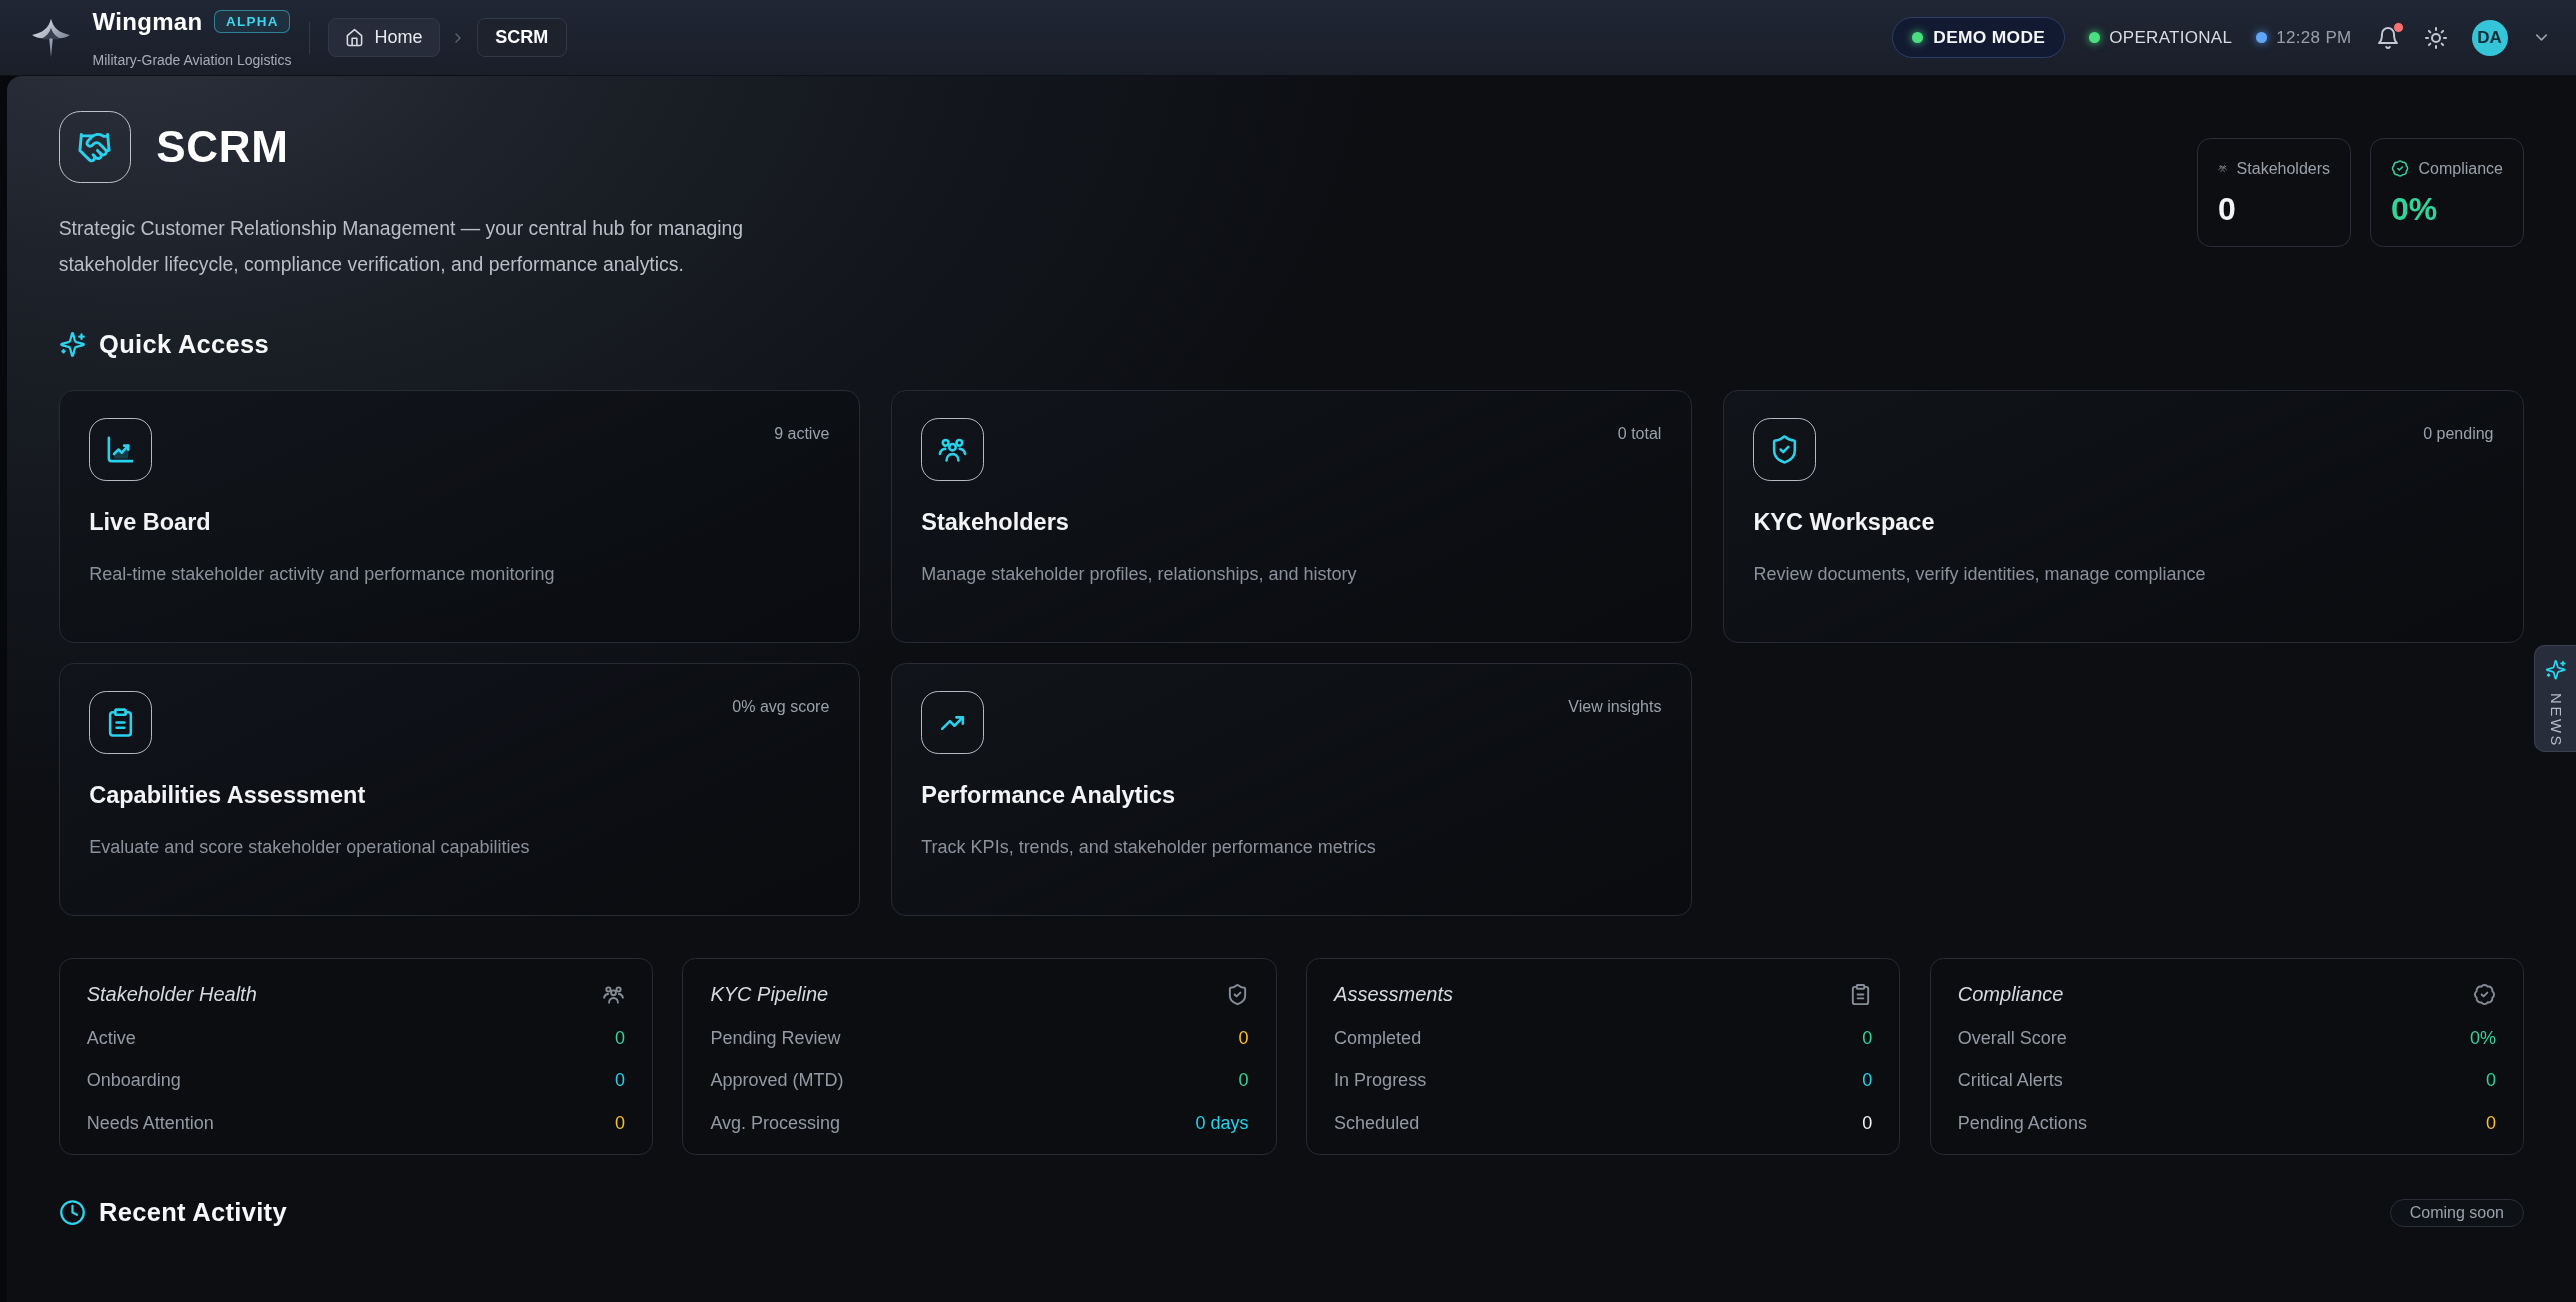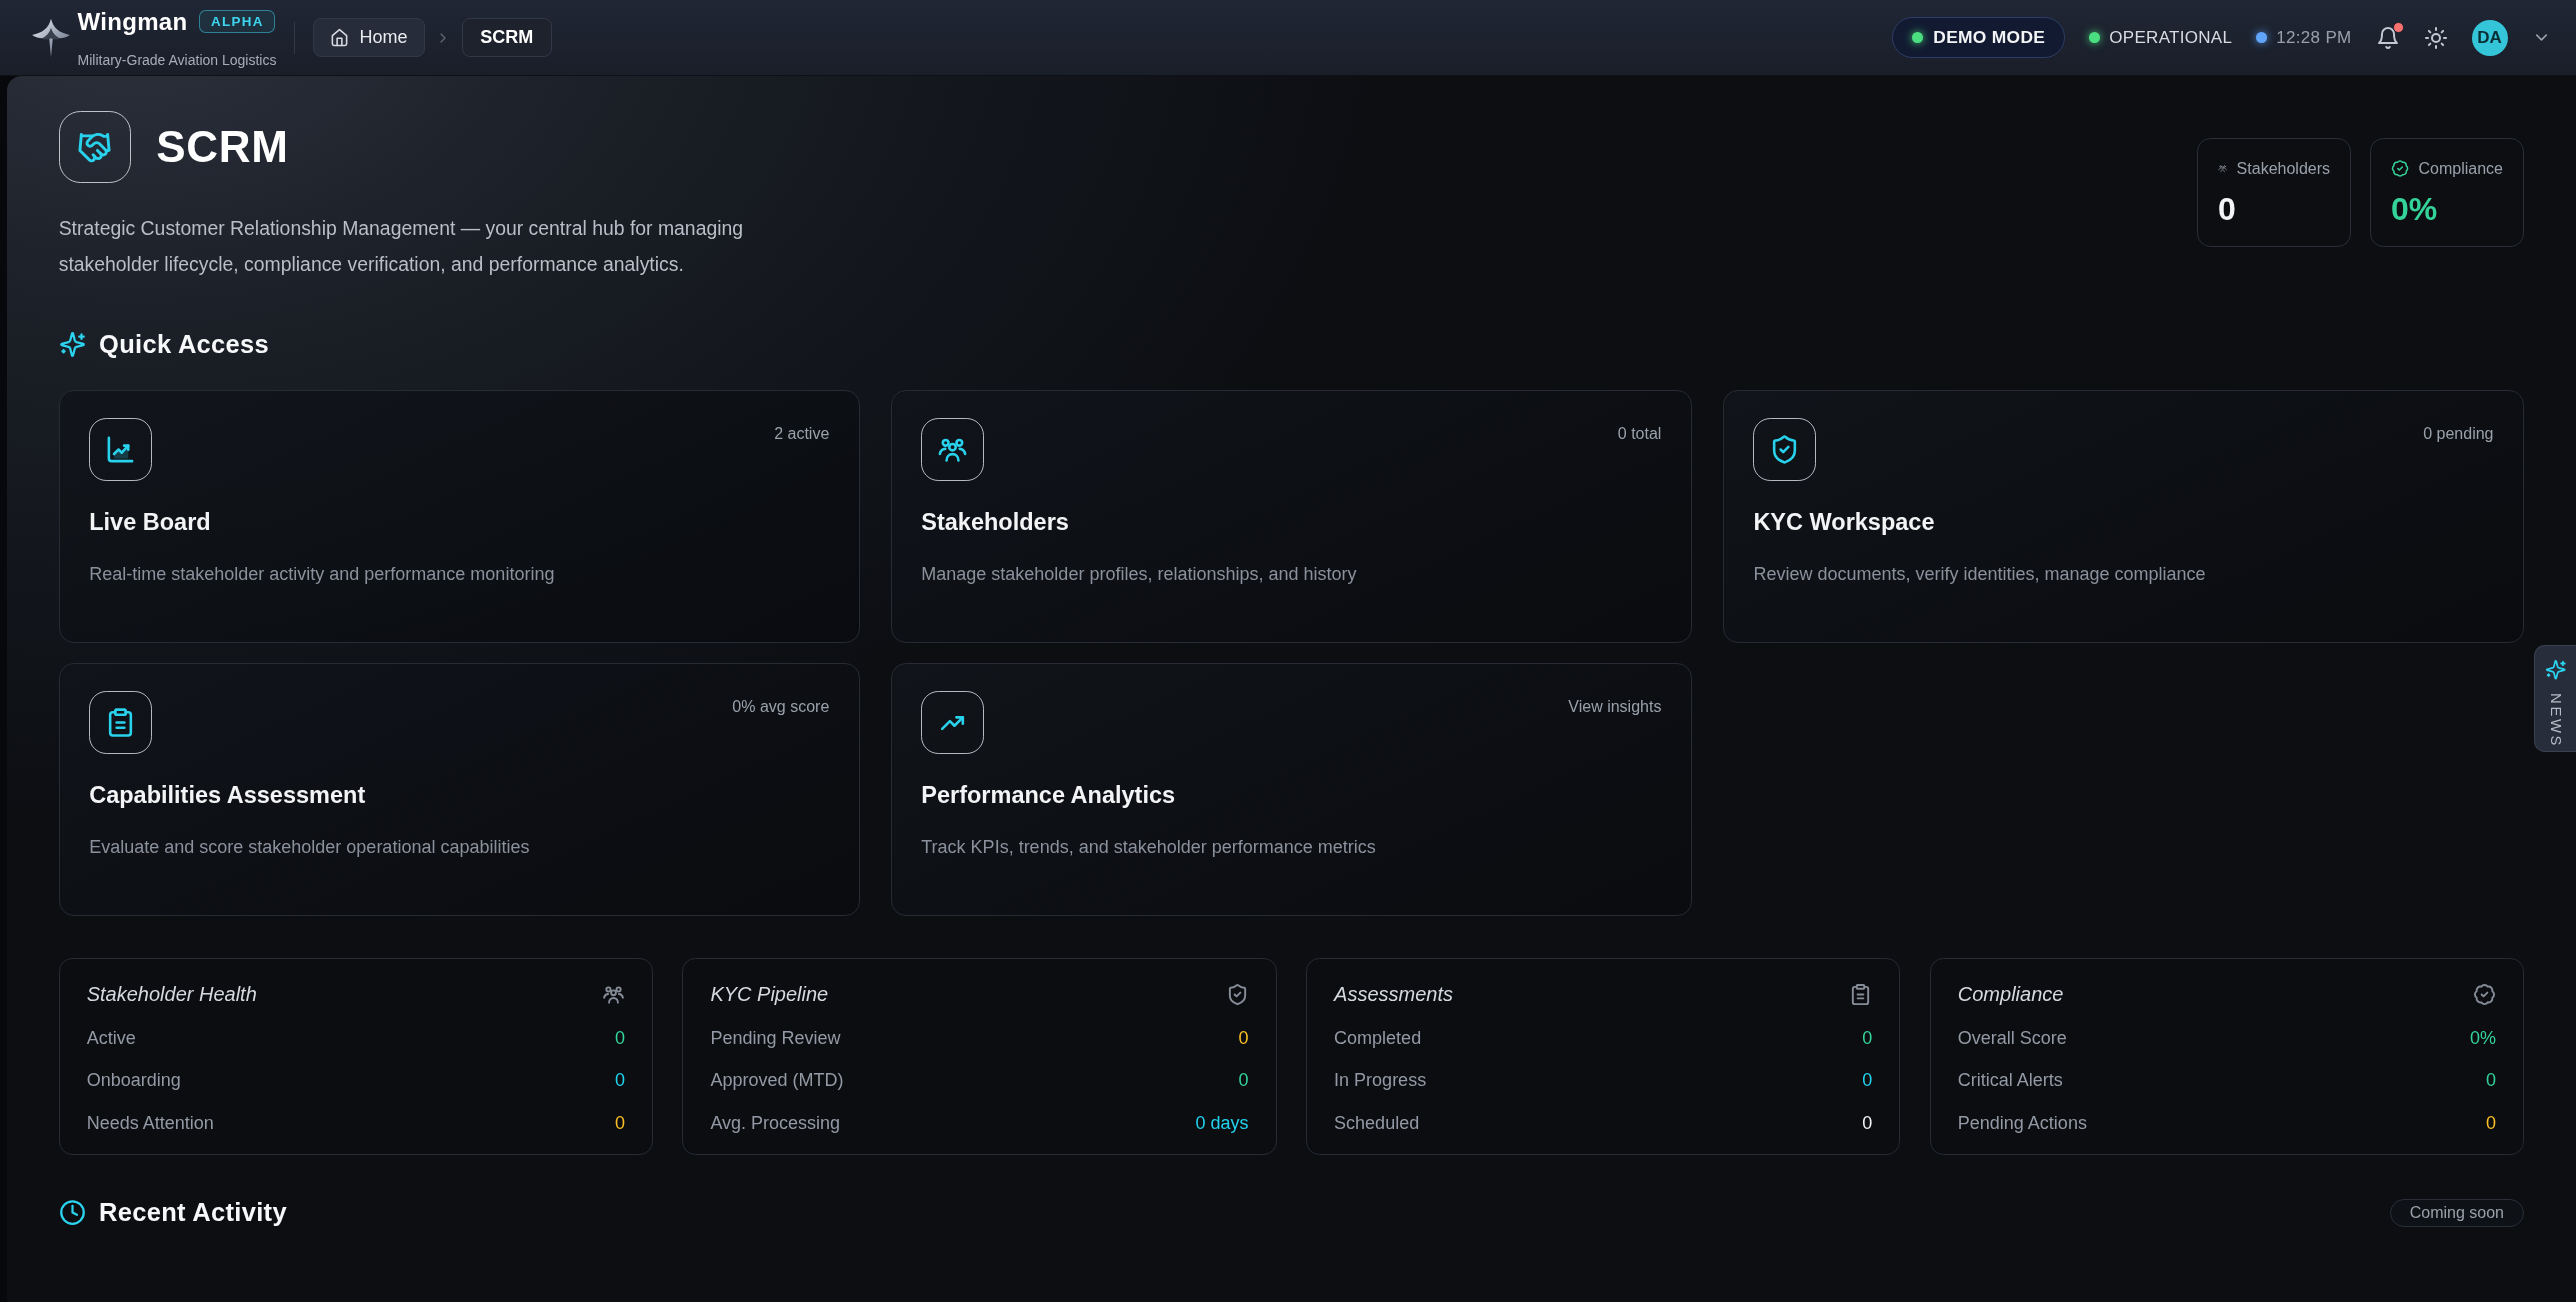--- a/index.html
+++ b/index.html
@@ -3,21 +3,21 @@
 <meta charset="utf-8">
 <style>
   * { margin:0; padding:0; box-sizing:border-box; }
   html,body { width:2576px; height:1302px; overflow:hidden; background:#07080b;
     font-family:"Liberation Sans","DejaVu Sans",sans-serif; color:#e5e7eb; }
 
   
   .topbar { height:76px; background:linear-gradient(180deg,#202634,#191e29);
     display:flex; align-items:center; padding:0 25.5px; gap:17.4px; position:relative; z-index:10;
     border-bottom:1.3px solid #0e1116; }
-  .brand { display:flex; align-items:center; gap:2px; }
+  .brand { display:flex; align-items:center; gap:17px; }
   .logo { width:50px; height:43px; }
   .brand-name-row { display:flex; align-items:center; gap:12px; }
   .brand-name { font-size:24px; font-weight:bold; color:#ffffff; letter-spacing:0.3px; }
   .alpha-badge { font-size:13.4px; font-weight:bold; letter-spacing:1.3px; color:#3dd6f0;
     border:1.3px solid rgba(61,214,240,.5); background:rgba(61,214,240,.07);
     border-radius:6.7px; padding:2.7px 10.7px; }
   .brand-tagline { font-size:14px; color:#a7adb8; margin-top:16px; }
   .vdivider { width:1.3px; height:32px; background:#323947; }
   .crumbs { display:flex; align-items:center; gap:10.7px; }
   .crumb-home { display:flex; align-items:center; gap:11px; background:#262c39;
@@ -280,21 +280,21 @@
           <div class="qa-iconbox">
             <span class="icon" style="width:31px;height:31px">
                 <svg viewBox="0 0 24 24" fill="none" stroke="currentColor" stroke-width="2" stroke-linecap="round" stroke-linejoin="round">
                   <path d="M7 15.5 10.5 12l2.5 2.5 5-5V19H7Z" fill="currentColor" stroke="none" opacity=".22"></path>
                   <path d="M3 3v16a2 2 0 0 0 2 2h16"></path>
                   <path d="m7 15.5 3.5-3.5 2.5 2.5L18 9"></path>
                   <path d="M14.8 9H18v3.2"></path>
                 </svg>
               </span>
           </div>
-          <span class="qa-badge">2 active</span>
+          <span class="qa-badge">9 active</span>
         </div>
         <div class="qa-title">Live Board</div>
         <div class="qa-desc">Real-time stakeholder activity and performance monitoring</div>
       </div>
 
       <div class="qa-card">
         <div class="qa-top">
           <div class="qa-iconbox">
             <span class="icon" style="width:31px;height:31px">
                 <svg viewBox="0 0 24 24" fill="none" stroke="currentColor" stroke-width="2" stroke-linecap="round" stroke-linejoin="round">

